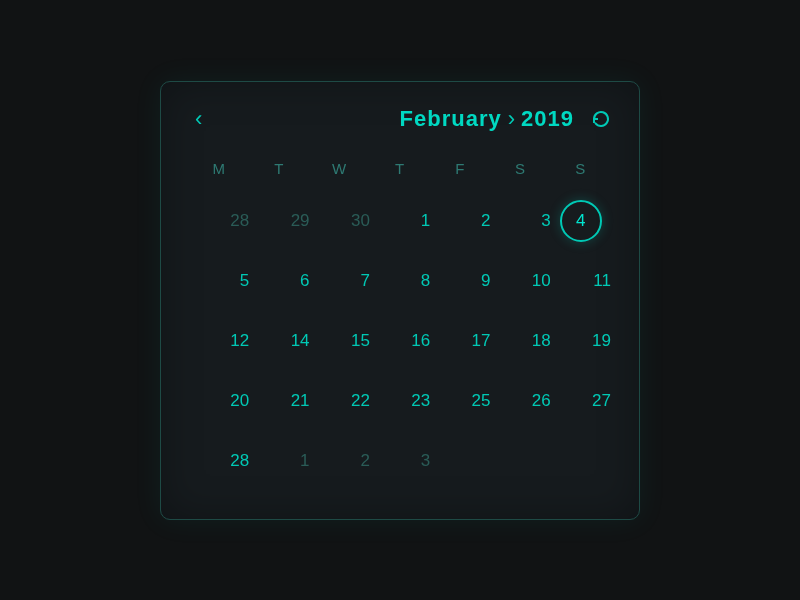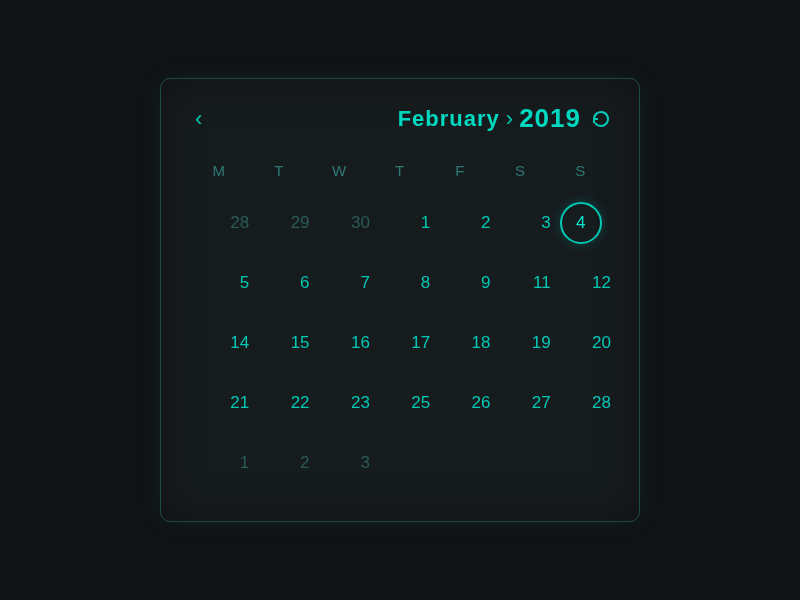--- a/index.html
+++ b/index.html
@@ -48,23 +48,23 @@
       flex: 1;
       text-align: right;
       color: #00d9c2;
       font-size: 22px;
       font-weight: 700;
       letter-spacing: 1px;
     }
 
     .year-label {
       color: #00d9c2;
-      font-size: 26px;
+      font-size: 22px;
       font-weight: 700;
-      margin-right: 10px;
+      margin-right: 17px;
       letter-spacing: 1px;
       text-align: right;
     }
 
     .refresh-btn {
       background: none;
       border: none;
       cursor: pointer;
       color: #00c9b5;
       font-size: 20px;
@@ -196,20 +196,23 @@
       <div class="day-cell-wrapper">
         <div class="day-cell">7</div>
       </div>
       <div class="day-cell-wrapper">
         <div class="day-cell">8</div>
       </div>
       <div class="day-cell-wrapper">
         <div class="day-cell">9</div>
       </div>
       <div class="day-cell-wrapper">
+        <div class="day-cell">10</div>
+      </div>
+      <div class="day-cell-wrapper">
         <div class="day-cell">11</div>
       </div>
       <div class="day-cell-wrapper">
         <div class="day-cell">12</div>
       </div>
       <div class="day-cell-wrapper">
         <div class="day-cell">14</div>
       </div>
       <div class="day-cell-wrapper">
         <div class="day-cell">15</div>

